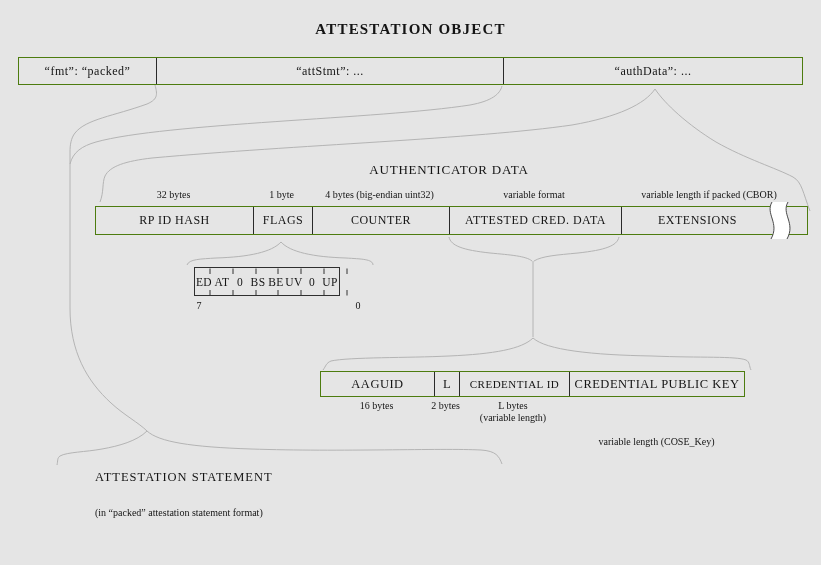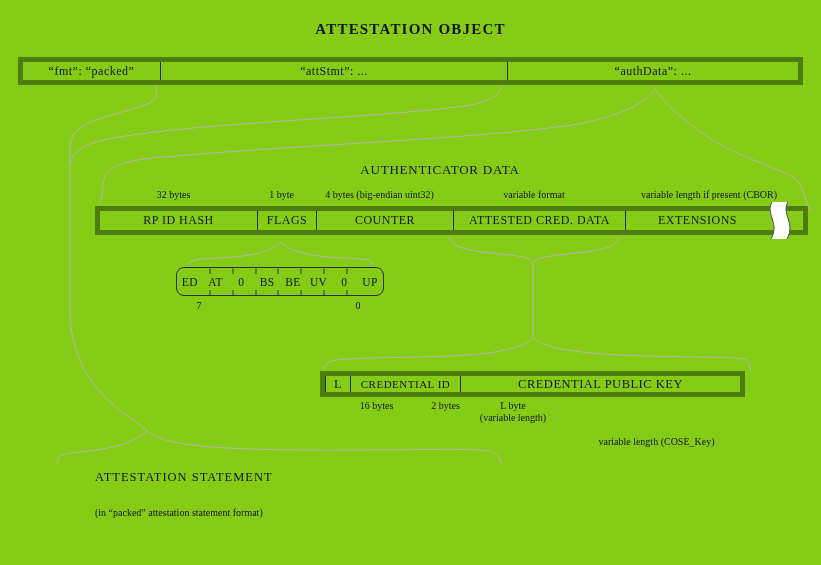--- a/index.html
+++ b/index.html
@@ -1,28 +1,28 @@
 <!DOCTYPE html>
 <html><head>
 <meta charset="utf-8">
 <style>
   html,body{margin:0;padding:0;background:#fff;}
   .stage{
-    position:relative;width:821px;height:565px;background:#84cc16;
+    position:relative;width:821px;height:565px;background:#e5e5e5;
     font-family:"Liberation Serif", serif;color:#141414;overflow:hidden;
   }
   .abs{position:absolute;box-sizing:border-box;}
   .diagram-title{
     left:0;top:21px;width:821px;text-align:center;
     font-size:15px;font-weight:600;letter-spacing:1.2px;
   }
   .section-title{
     font-size:13px;letter-spacing:0.8px;text-align:center;
   }
-  .row{display:flex;border:5px solid #4d7c0f;}
+  .row{display:flex;border:1px solid #4d7c0f;}
   .cell{
     display:flex;align-items:center;justify-content:center;
     box-sizing:border-box;font-size:12px;letter-spacing:0.5px;white-space:nowrap;
   }
   .cell.div1{border-left:1.2px solid #2a2a2a;}
   .cell.div2{border-left:1.6px solid #2a2a2a;}
   .sizelabel{
     font-size:10px;text-align:center;line-height:1.15;white-space:nowrap;
   }
   .bitsbox{border:1.5px solid #2f2f2f;display:flex;}
@@ -39,59 +39,60 @@
 <div class="stage">
 
   <div class="abs diagram-title">ATTESTATION OBJECT</div>
 
   <div class="abs row" style="left:18px;top:57px;width:785px;height:28px;">
     <div class="cell" style="width:137px;">“fmt”: “packed”</div>
     <div class="cell div1" style="width:347px;text-align:center;">“attStmt”: ...</div>
     <div class="cell div1" style="flex:1;">“authData”: ...</div>
   </div>
 
-  <div class="abs section-title" style="left:90px;top:162px;width:700px;font-family:Liberation Serif, serif;">AUTHENTICATOR DATA</div>
+  <div class="abs section-title" style="left:99px;top:162px;width:700px;font-family:Liberation Serif, serif;">AUTHENTICATOR DATA</div>
 
   <div class="abs sizelabel" style="left:95px;top:189px;width:157px;">32 bytes</div>
   <div class="abs sizelabel" style="left:252px;top:189px;width:59px;">1 byte</div>
   <div class="abs sizelabel" style="left:311px;top:189px;width:137px;">4 bytes (big-endian uint32)</div>
   <div class="abs sizelabel" style="left:448px;top:189px;width:172px;">variable format</div>
-  <div class="abs sizelabel" style="left:614px;top:189px;width:190px;">variable length if present (CBOR)</div>
+  <div class="abs sizelabel" style="left:614px;top:189px;width:190px;">variable length if packed (CBOR)</div>
 
   <div class="abs row" style="left:95px;top:206px;width:713px;height:29px;">
     <div class="cell" style="width:157px;">RP ID HASH</div>
     <div class="cell div2" style="width:59px;">FLAGS</div>
     <div class="cell div2" style="width:137px;">COUNTER</div>
     <div class="cell div2" style="width:172px;">ATTESTED CRED. DATA</div>
     <div class="cell div2" style="flex:1;padding-right:34px;">EXTENSIONS</div>
   </div>
 
-  <div class="abs bitsbox" style="left:176px;top:267px;width:208px;height:29px;border-radius:8px;">
+  <div class="abs bitsbox" style="left:194px;top:267px;width:146px;height:29px;">
     <div class="bitcell">ED</div>
     <div class="bitcell">AT</div>
     <div class="bitcell">0</div>
     <div class="bitcell">BS</div>
     <div class="bitcell">BE</div>
     <div class="bitcell">UV</div>
     <div class="bitcell">0</div>
     <div class="bitcell">UP</div>
   </div>
   <div class="abs bitindex" style="left:187px;top:300px;width:24px;">7</div>
   <div class="abs bitindex" style="left:346px;top:300px;width:24px;">0</div>
 
   <div class="abs row" style="left:320px;top:371px;width:425px;height:26px;">
+    <div class="cell" style="width:113px;font-size:12.5px;">AAGUID</div>
     <div class="cell div2" style="width:25px;font-size:12.5px;">L</div>
     <div class="cell div2" style="width:110px;font-size:11px;">CREDENTIAL ID</div>
     <div class="cell div2" style="flex:1;font-size:12.5px;">CREDENTIAL PUBLIC KEY</div>
   </div>
 
   <div class="abs sizelabel" style="left:320px;top:400px;width:113px;">16 bytes</div>
   <div class="abs sizelabel" style="left:413px;top:400px;width:65px;">2 bytes</div>
   <div class="abs sizelabel" style="left:458px;top:400px;width:110px;">
-    <div>L byte</div>
+    <div>L bytes</div>
     <div>(variable length)</div>
   </div>
   <div class="abs sizelabel" style="left:568px;top:400px;width:177px;margin-top:36px;">variable length (COSE_Key)</div>
 
   <div class="abs attstmt-head" style="left:95px;top:470px;">
     <span class="attstmt-title">ATTESTATION STATEMENT</span>
     <span class="attstmt-sub">(in “packed” attestation statement format)</span>
   </div>
 
 

